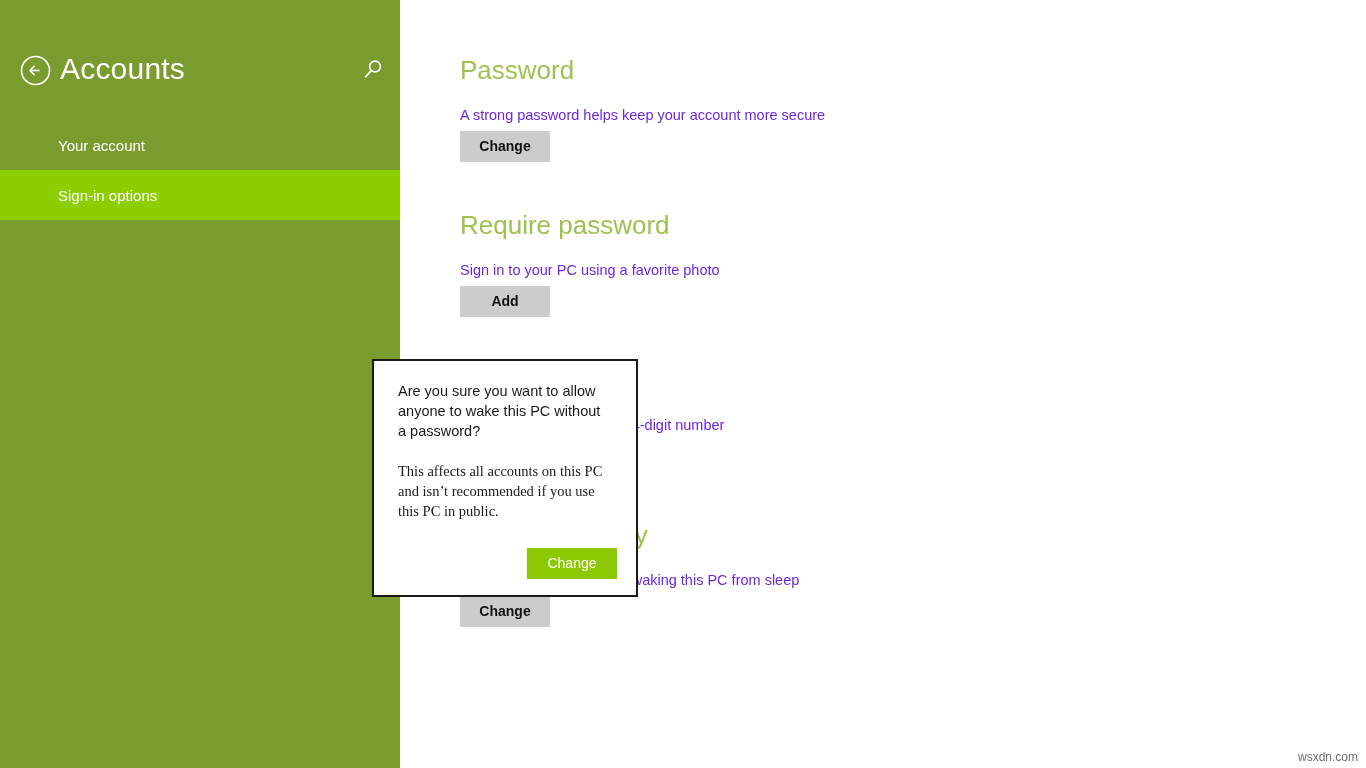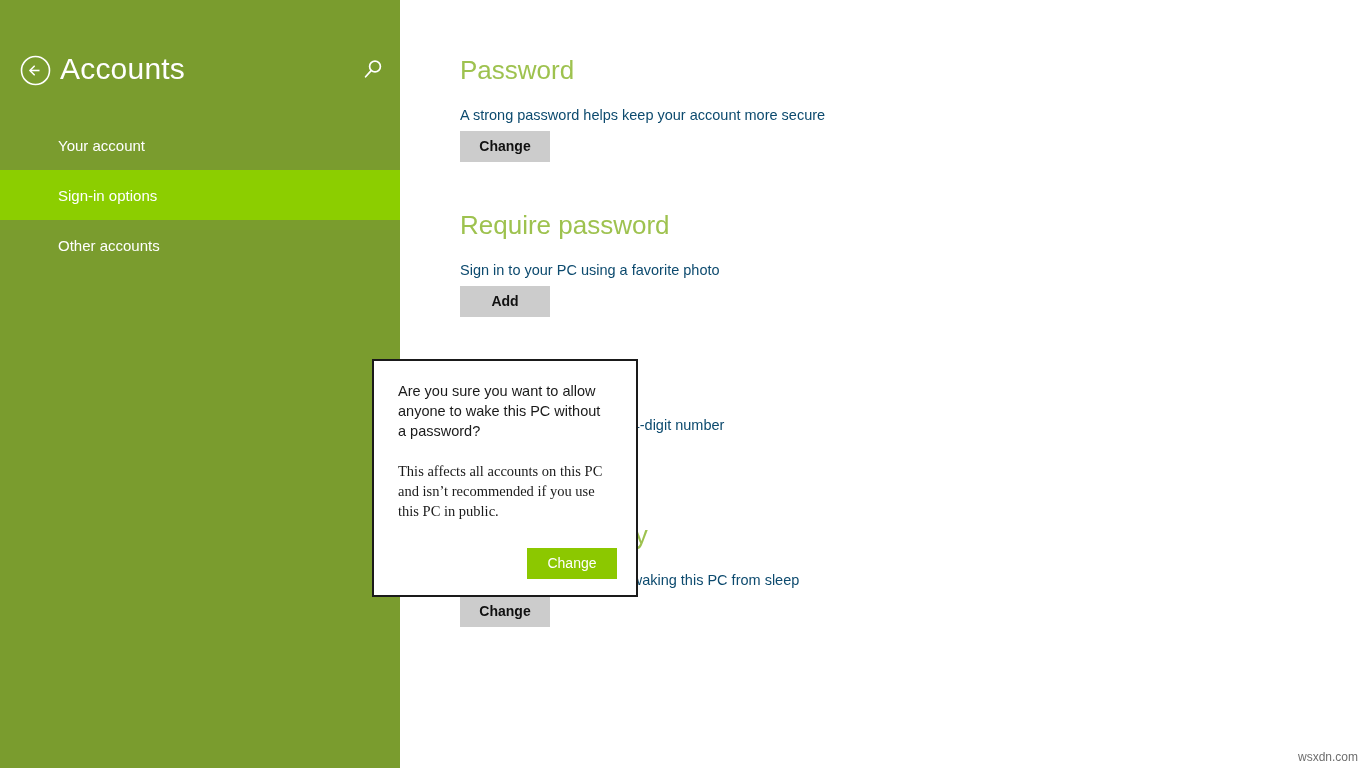--- a/index.html
+++ b/index.html
@@ -101,21 +101,21 @@
     font-size: 26px;
     font-weight: 400;
     color: #9ec24f;
     white-space: nowrap;
   }
 
   .section-desc {
     position: absolute;
     left: 60px;
     font-size: 14.5px;
-    color: #0c4a6e;
+    color: #6d28d9;
     white-space: nowrap;
   }
 
   .gray-button {
     position: absolute;
     left: 60px;
     width: 90px;
     height: 31px;
     background: #cccccc;
     border: none;
@@ -227,23 +227,20 @@
     </div>
 
     <div class="nav-item" id="nav-0">
       <span>Your account</span>
     </div>
 
     <div class="nav-item selected" id="nav-1">
       <span>Sign-in options</span>
     </div>
 
-    <div class="nav-item" id="nav-2">
-      <span>Other accounts</span>
-    </div>
   </div>
 
   <div id="content">
 
     <div class="section-heading" id="heading-0">Password</div>
     <div class="section-desc" id="desc-0">A strong password helps keep your account more secure</div>
     <div class="gray-button" id="btn-0">Change</div>
 
     <div class="section-heading" id="heading-1">Require password</div>
     <div class="section-desc" id="desc-1">Sign in to your PC using a favorite photo</div>

